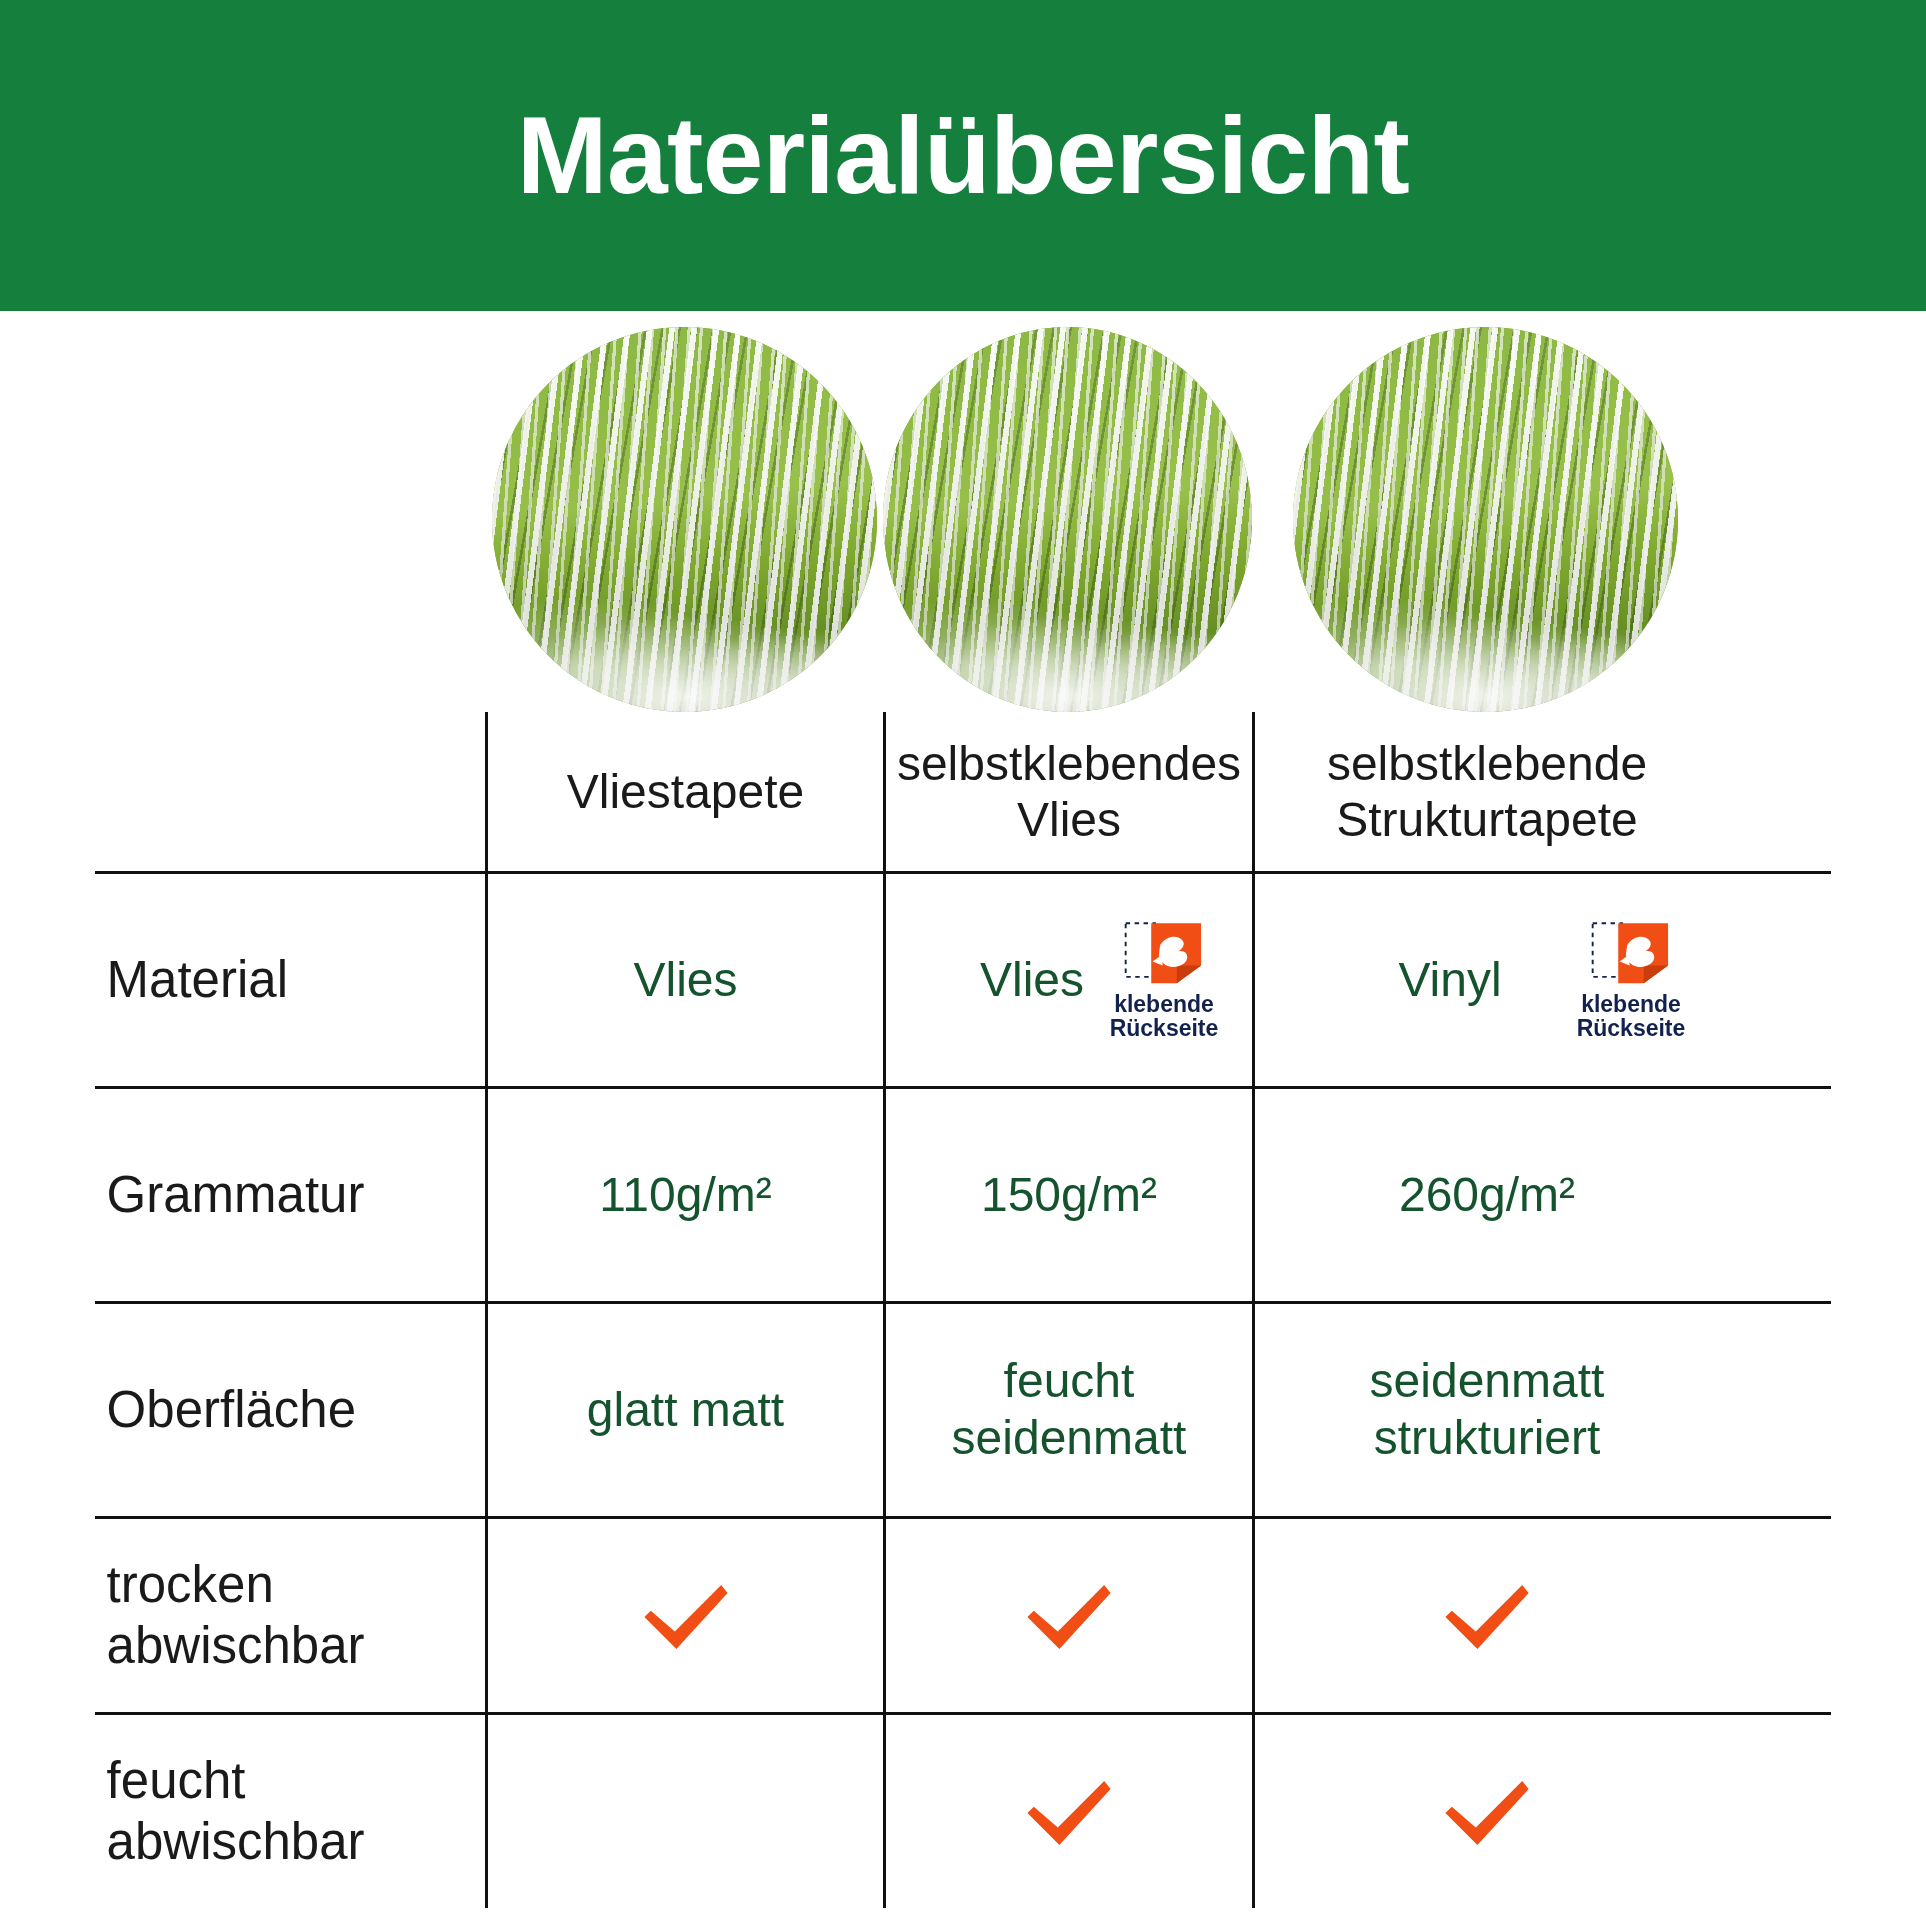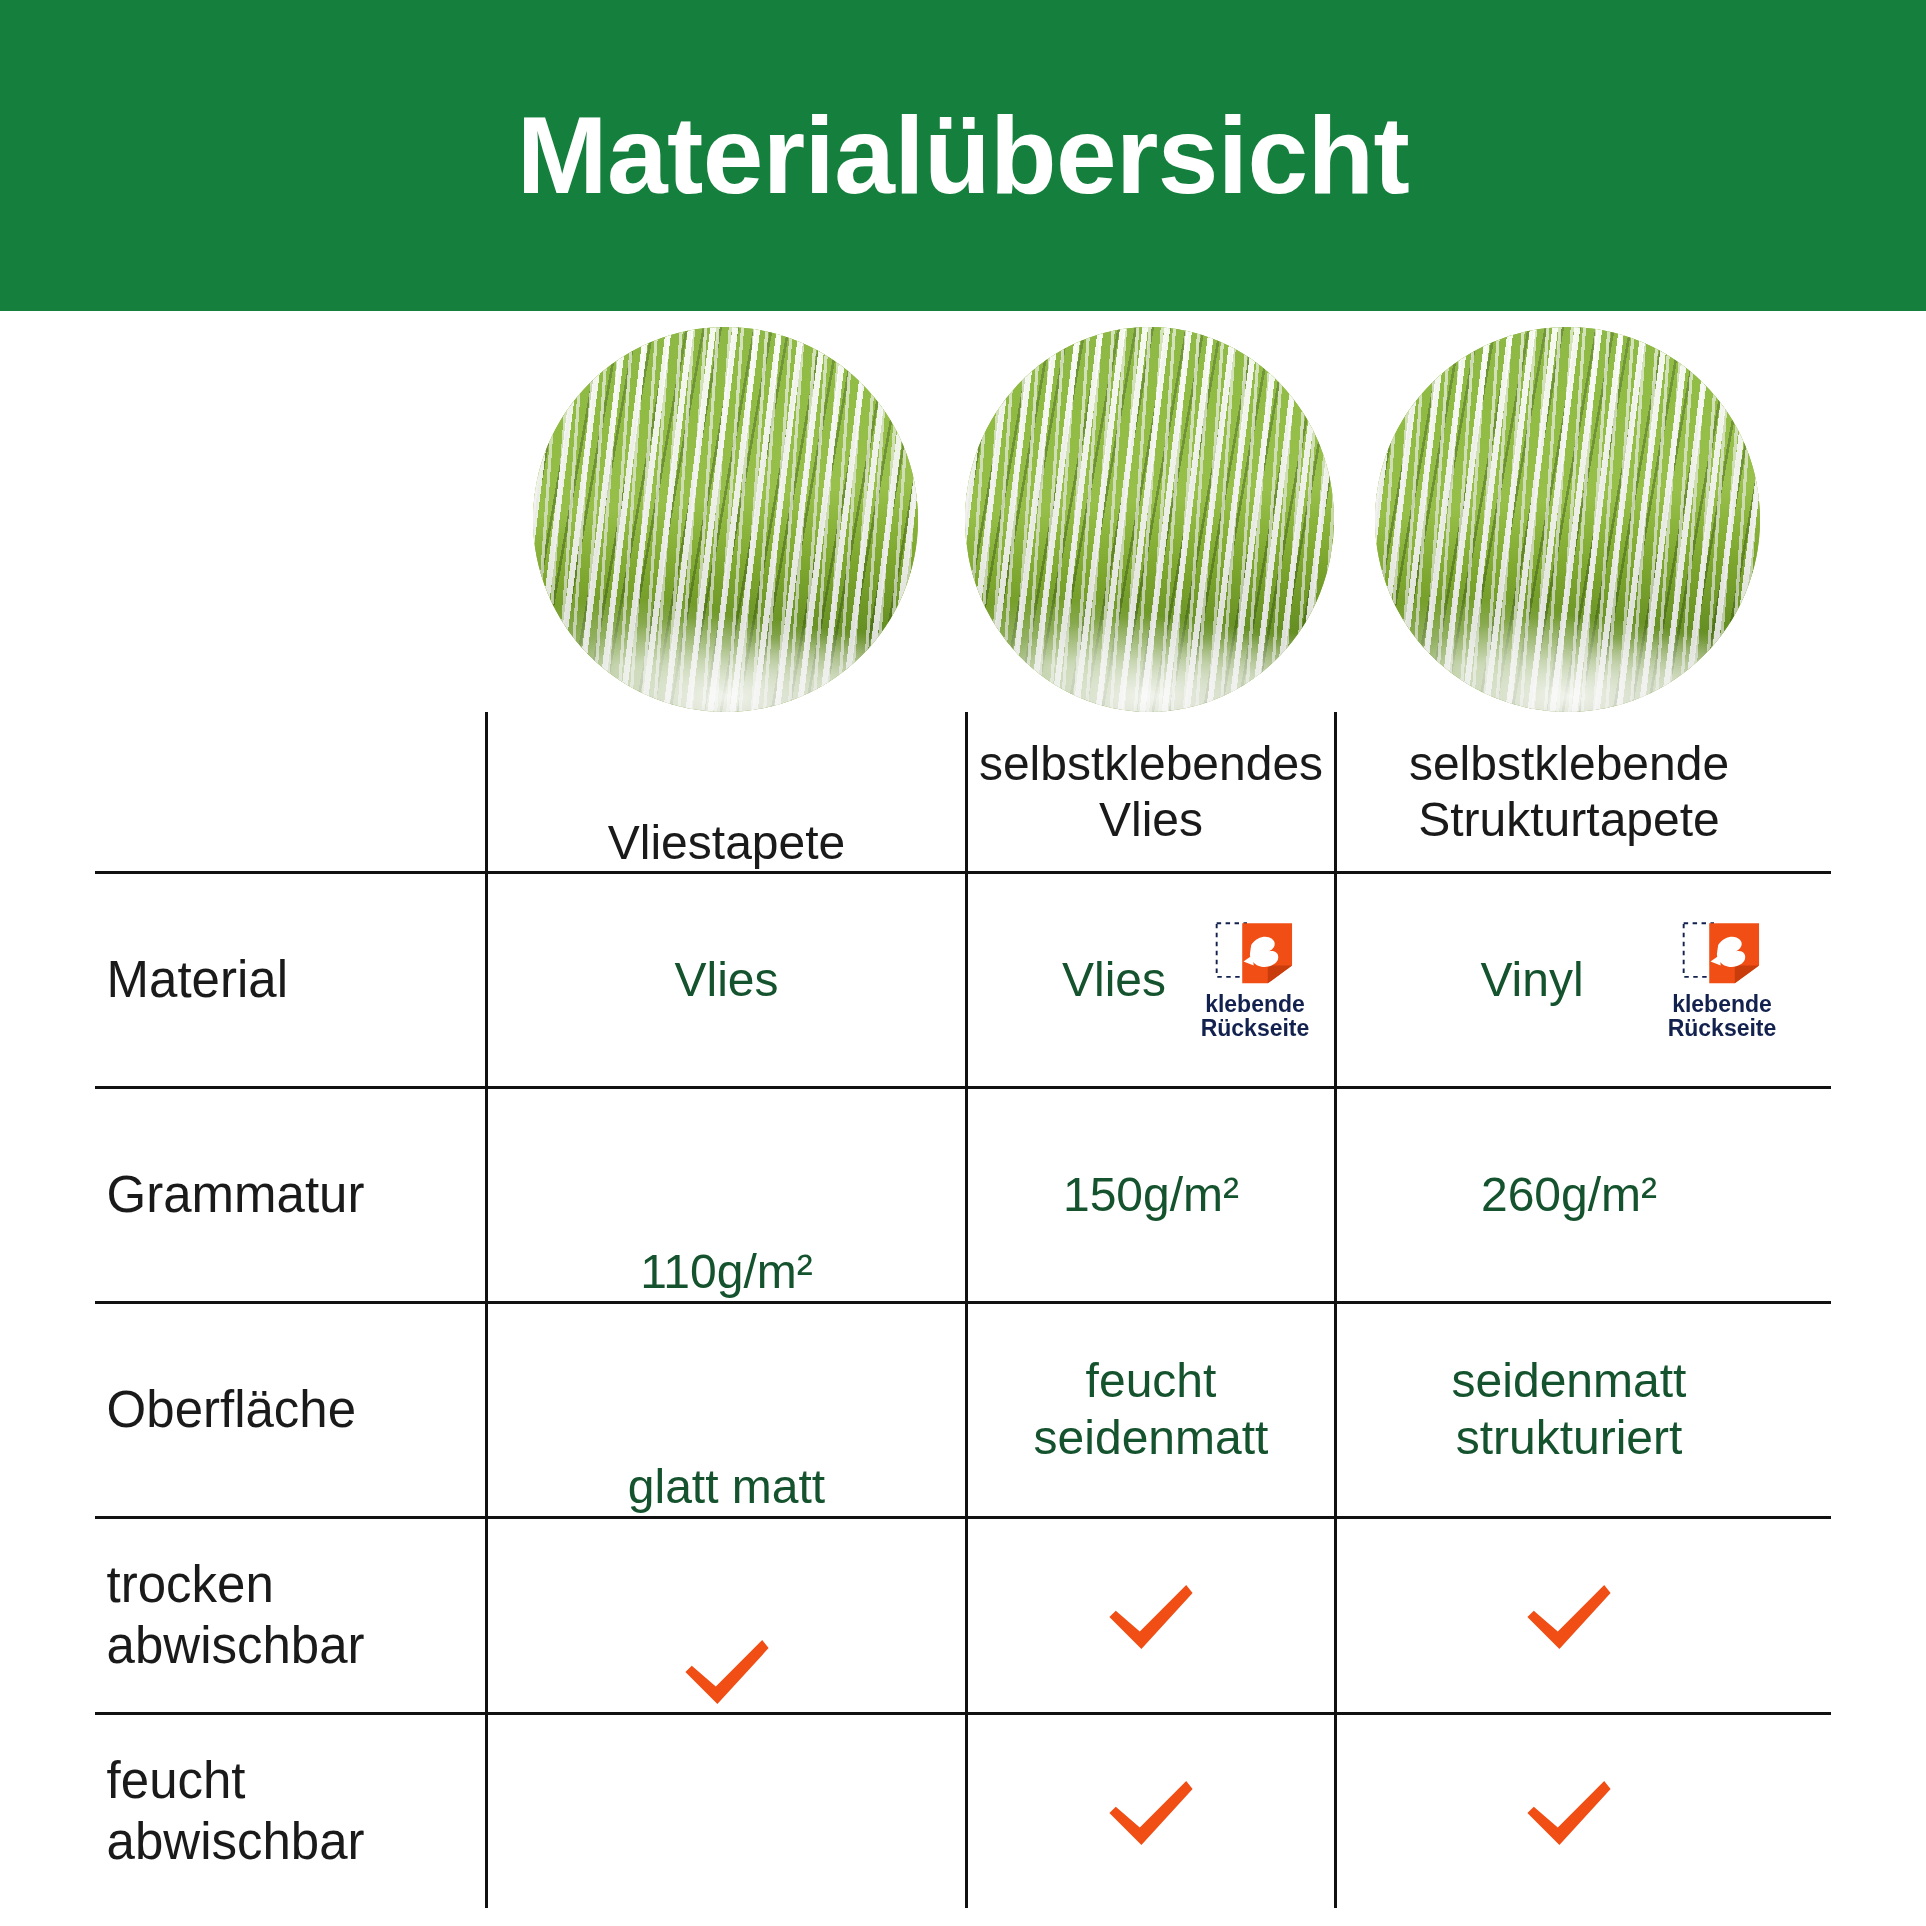--- a/index.html
+++ b/index.html
@@ -59,21 +59,21 @@
   .c-label {
     flex: 0 0 390px;
     justify-content: flex-start;
     padding-left: 11.6px;
     text-align: left;
   }
   .c-mat {
     flex: 0 0 auto;
     width: 398px;
   }
-  .c-mat.m1 { width: 480px; align-items: flex-end; }
+  .c-mat.m1 { width: 398px; }
   .c-mat.m2 { width: 369px; }
   .c-mat.m3 { width: 467px; }
 
   
   .vline { border-left: 3.2px solid #111111; }
   
   .hline-row { border-top: 3.2px solid #111111; }
 
   
   .row-images {
@@ -145,21 +145,21 @@
   
   .check {
     width: 96px;
     height: 83px;
     display: block;
   }
 
   
   .badge {
     position: absolute;
-    right: 5px;
+    right: 14px;
     top: 50%;
     transform: translateY(-50%);
     width: 148px;
     display: flex;
     flex-direction: column;
     align-items: center;
   }
   .badge-icon { width: 82px; height: 69px; display:block; }
   .badge-text {
     margin-top: 3.9px;

